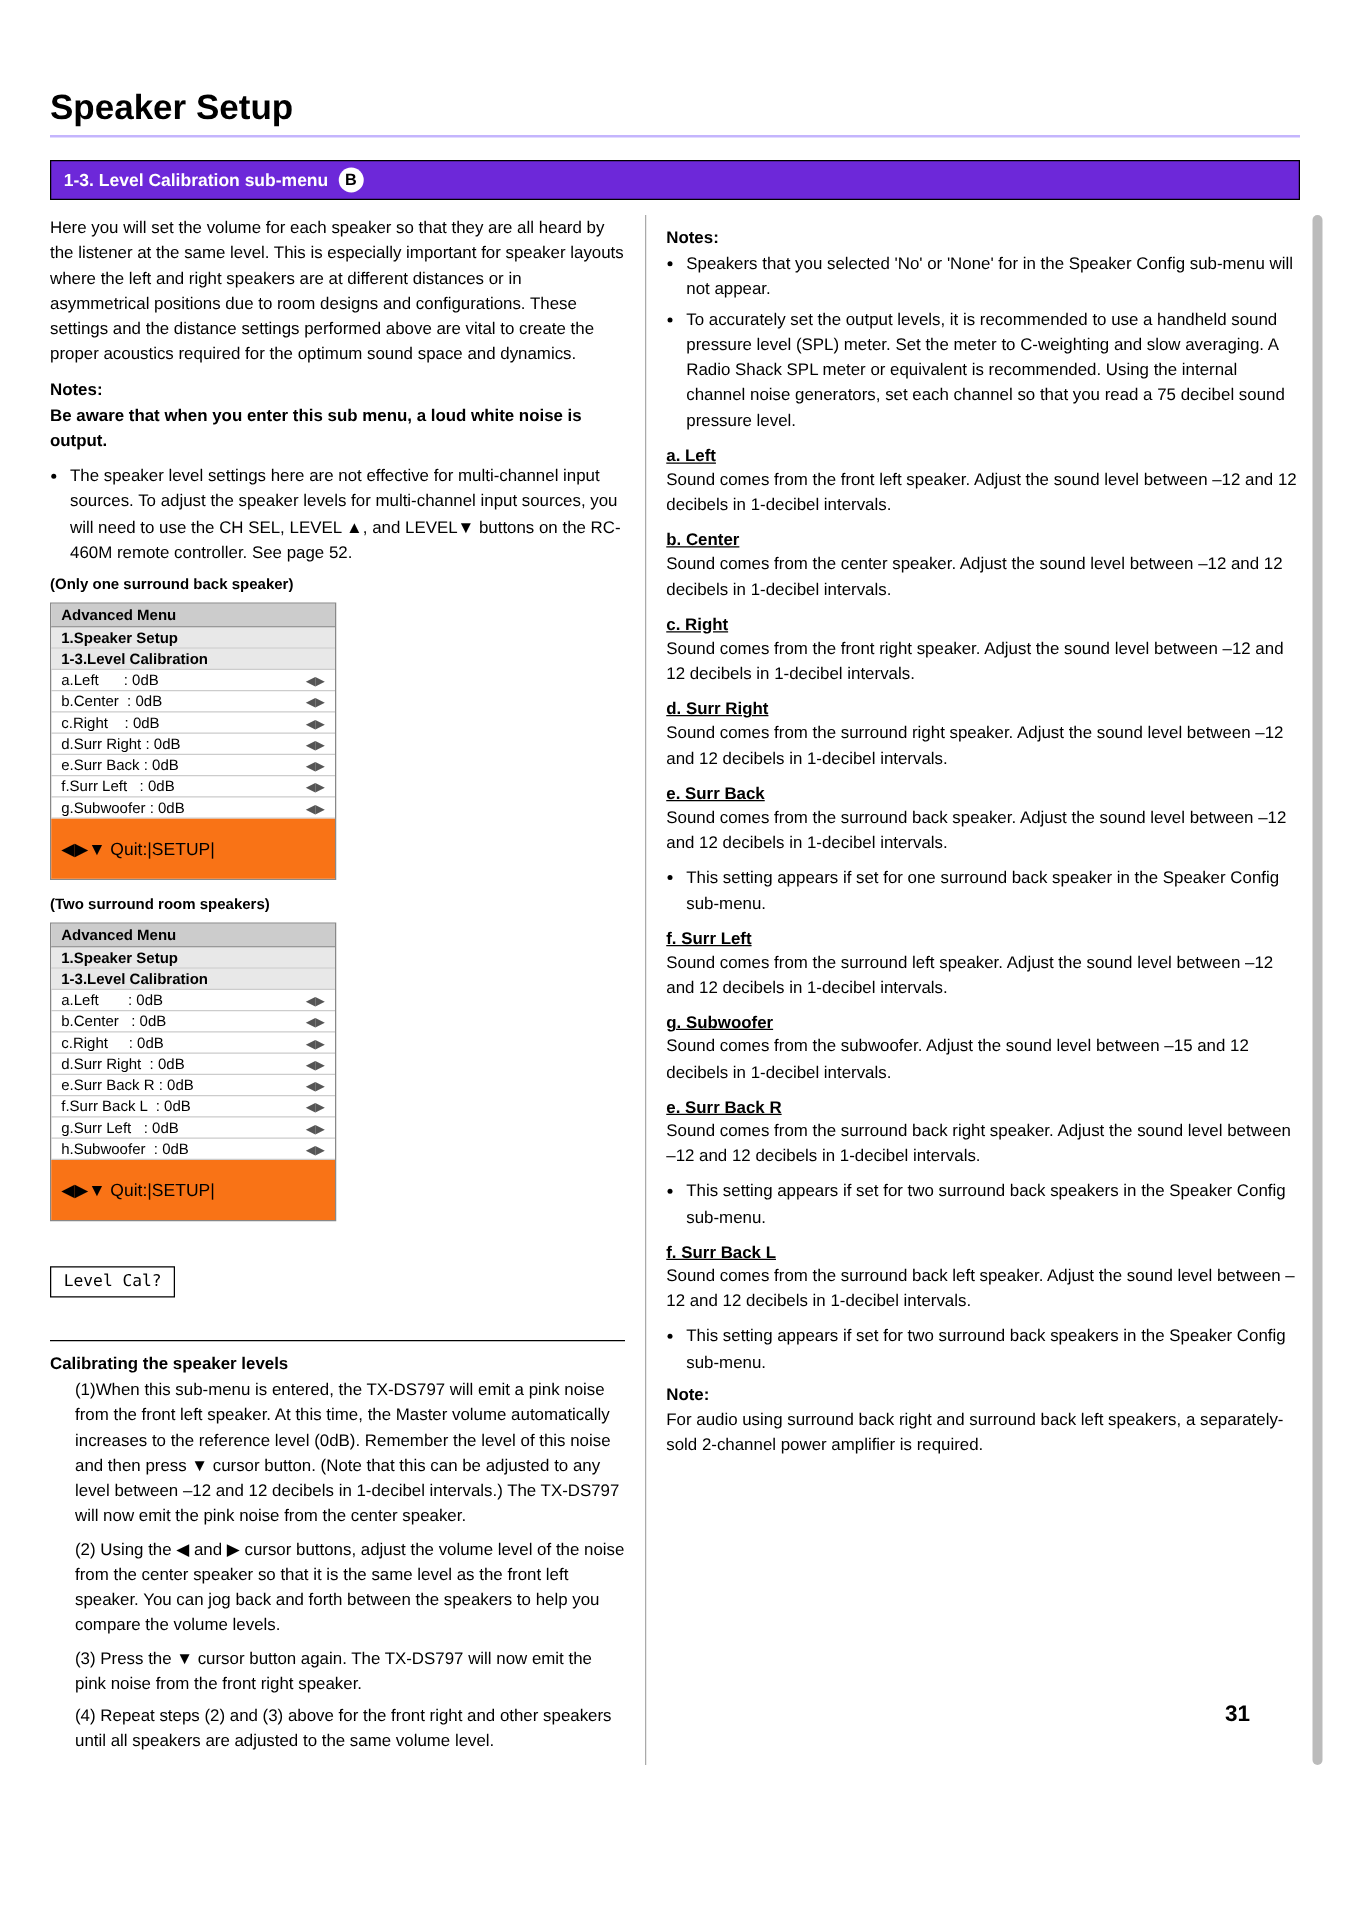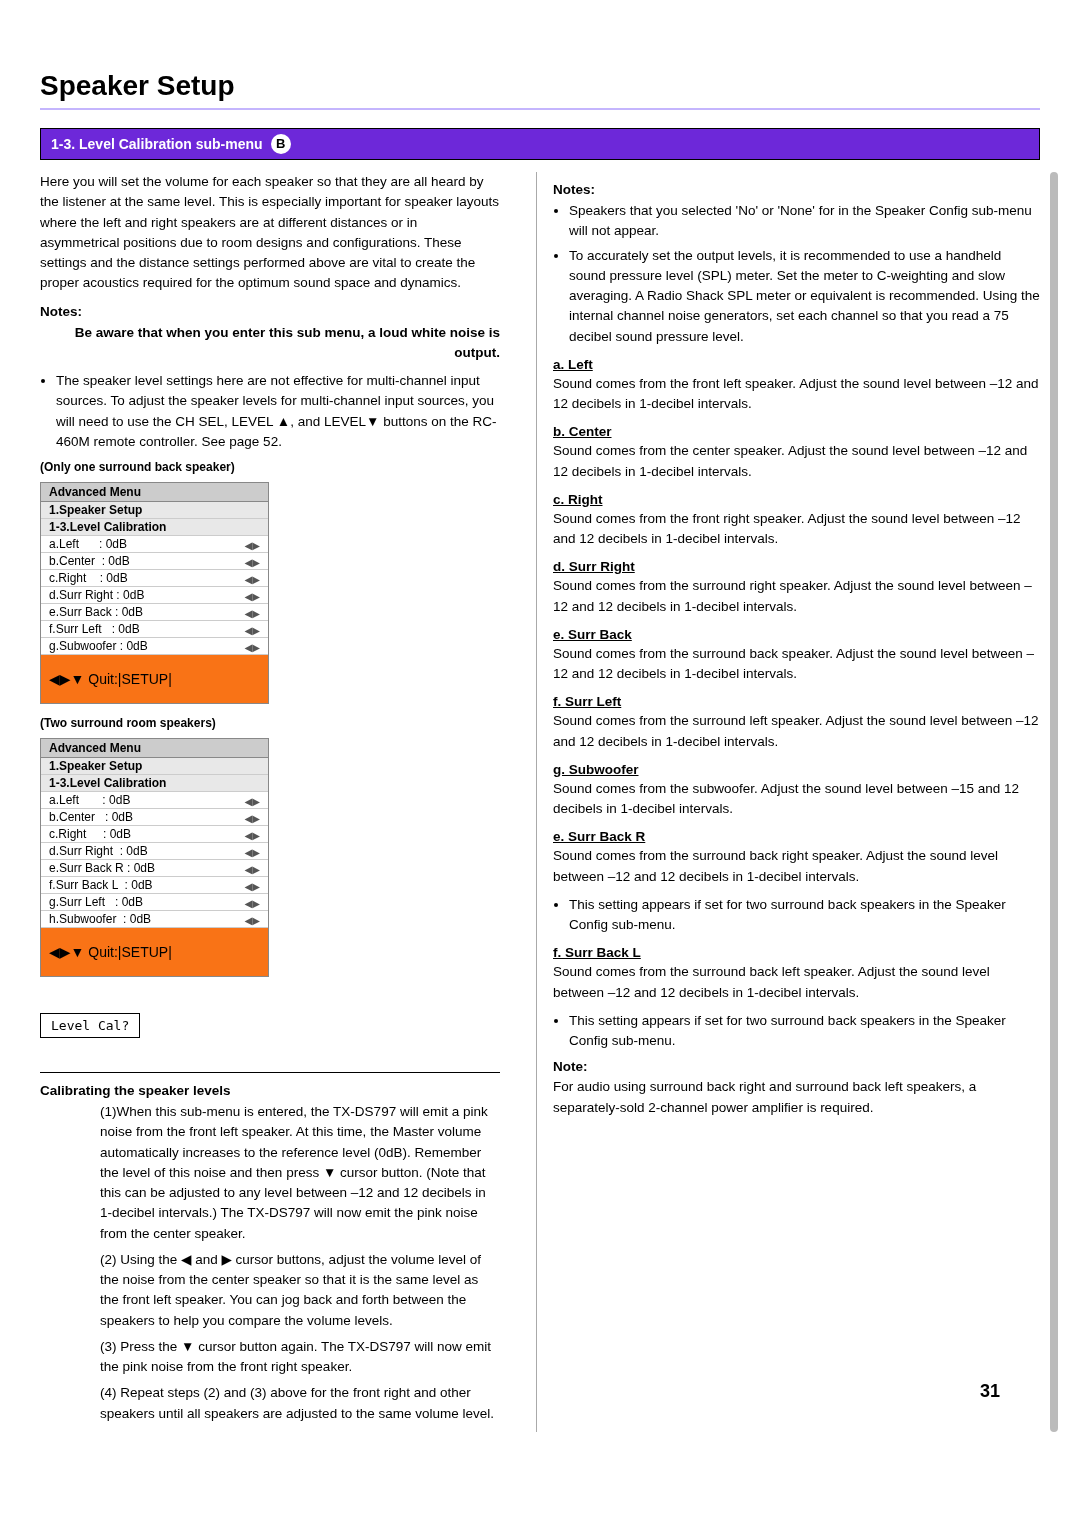--- a/index.html
+++ b/index.html
@@ -39,32 +39,32 @@
       border-radius: 50%;
       width: 20px;
       height: 20px;
       text-align: center;
       line-height: 20px;
       font-weight: bold;
       font-size: 13px;
     }
     .two-col {
       display: flex;
-      gap: 36px;
+      gap: 16px;
     }
     .col-left {
       width: 460px;
       flex-shrink: 0;
     }
     .col-right {
       flex: 1;
     }
     p { margin-bottom: 8px; line-height: 1.5; }
     .notes-header { font-weight: bold; margin-top: 10px; margin-bottom: 4px; }
-    .notes-bold { font-weight: bold; text-align: right; }
+    .notes-bold { font-weight: bold; }
     .bullet-list { margin-left: 16px; margin-bottom: 8px; }
     .bullet-list li { list-style: disc; margin-bottom: 4px; line-height: 1.5; }
     .sub-label { font-size: 12px; font-weight: bold; margin-bottom: 3px; }
     .menu-box {
       border: 1px solid #888;
       padding: 0;
       margin: 8px 0 12px 0;
       width: 229px;
       font-size: 12px;
     }
@@ -109,21 +109,21 @@
       margin-top: 10px;
       margin-bottom: 2px;
       text-decoration: underline;
     }
     .divider-line {
       border: none;
       border-top: 1px solid #000;
       margin: 10px 0;
     }
     .calibration-steps { margin-left: 20px; margin-bottom: 8px; }
-    .calibration-steps li { list-style: none; margin-bottom: 6px; line-height: 1.5; margin-left: 40px; }
+    .calibration-steps li { list-style: none; margin-bottom: 6px; line-height: 1.5; }
     .step-num { font-weight: normal; }
     .notes-section { margin-top: 8px; }
     .right-note { font-weight: bold; margin-top: 8px; margin-bottom: 3px; }
     .wrapper { position: relative; }
   </style>
 </head>
 <body>
 
 <div class="wrapper">
 
@@ -262,20 +262,23 @@
       </div>
 
       <div>
         <div class="right-section-title">d. Surr Right</div>
         <p>Sound comes from the surround right speaker. Adjust the sound level between –12 and 12 decibels in 1-decibel intervals.</p>
       </div>
 
       <div>
         <div class="right-section-title">e. Surr Back</div>
         <p>Sound comes from the surround back speaker. Adjust the sound level between –12 and 12 decibels in 1-decibel intervals.</p>
+        <ul class="bullet-list">
+          <li>This setting appears if set for one surround back speaker in the Speaker Config sub-menu.</li>
+        </ul>
       </div>
 
       <div>
         <div class="right-section-title">f. Surr Left</div>
         <p>Sound comes from the surround left speaker. Adjust the sound level between –12 and 12 decibels in 1-decibel intervals.</p>
       </div>
 
       <div>
         <div class="right-section-title">g. Subwoofer</div>
         <p>Sound comes from the subwoofer. Adjust the sound level between –15 and 12 decibels in 1-decibel intervals.</p>

